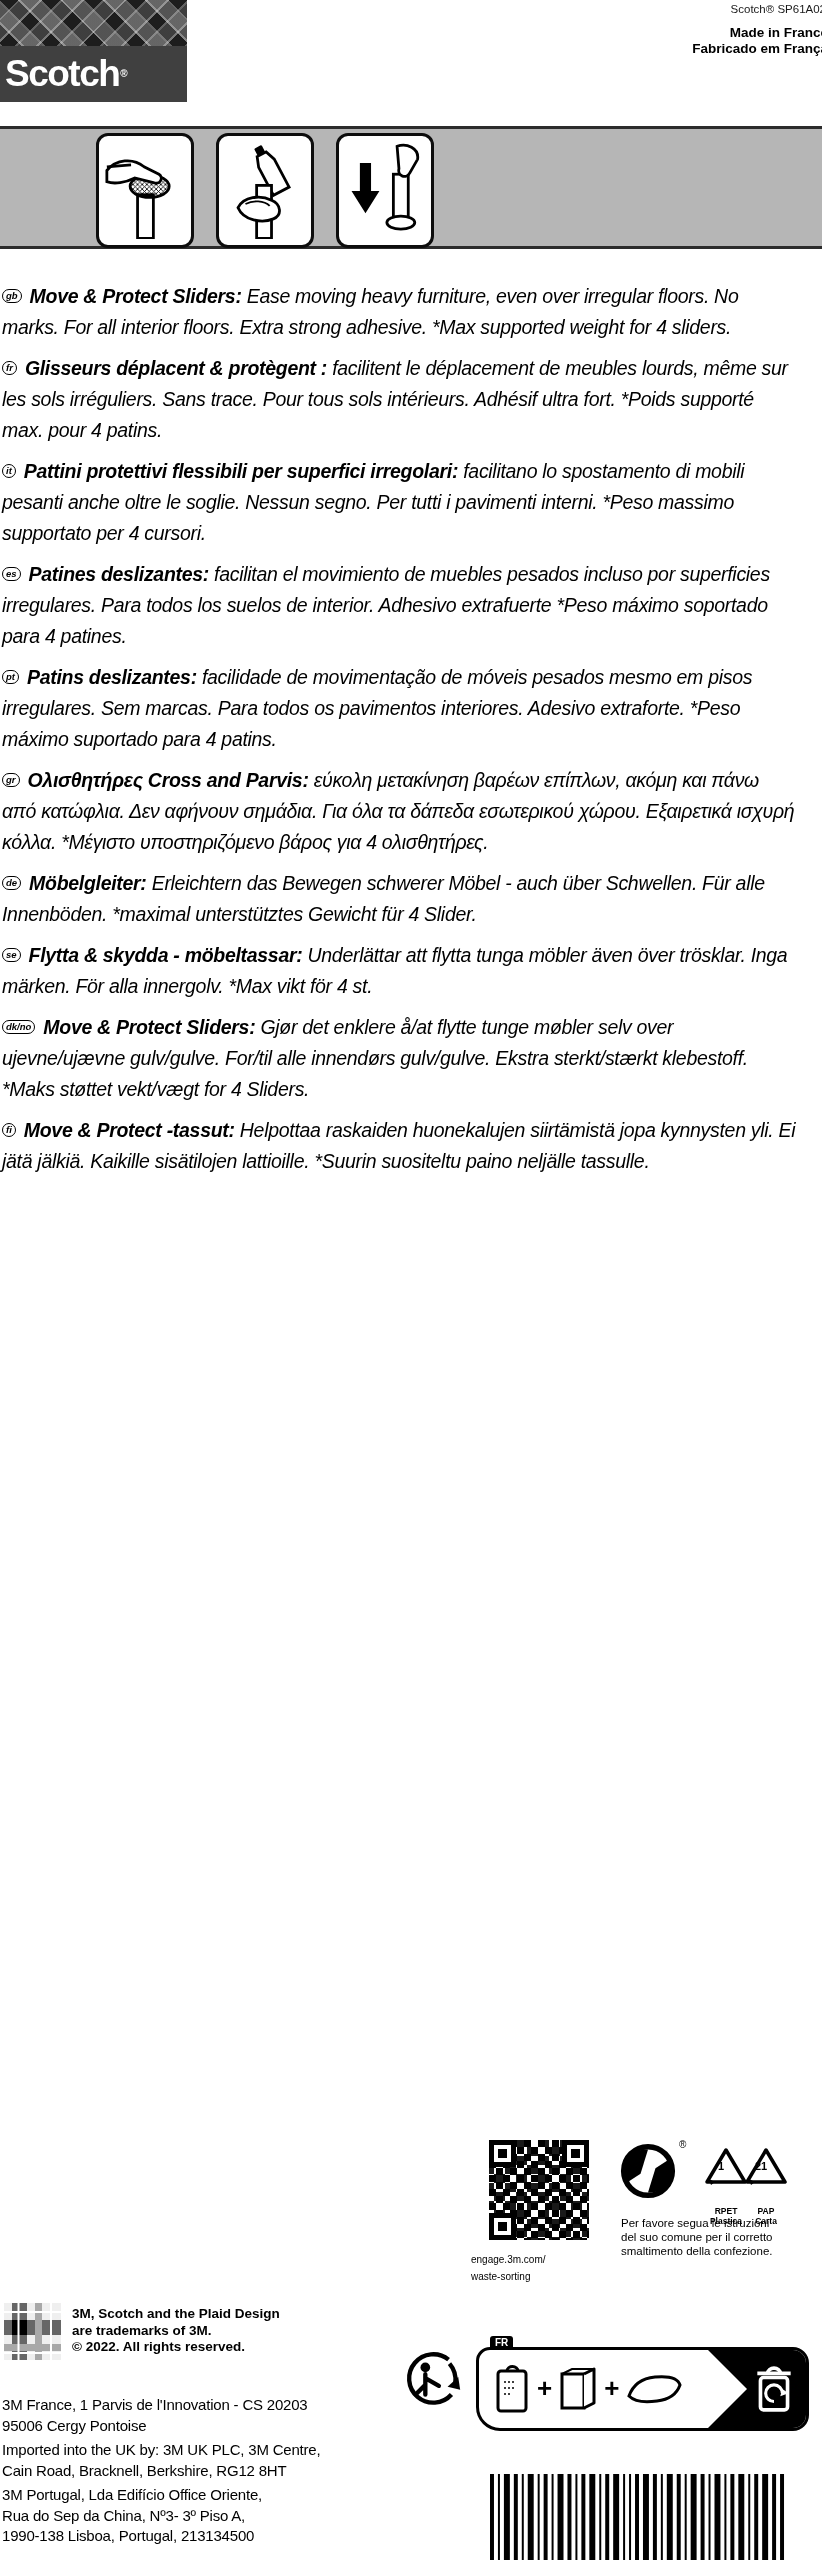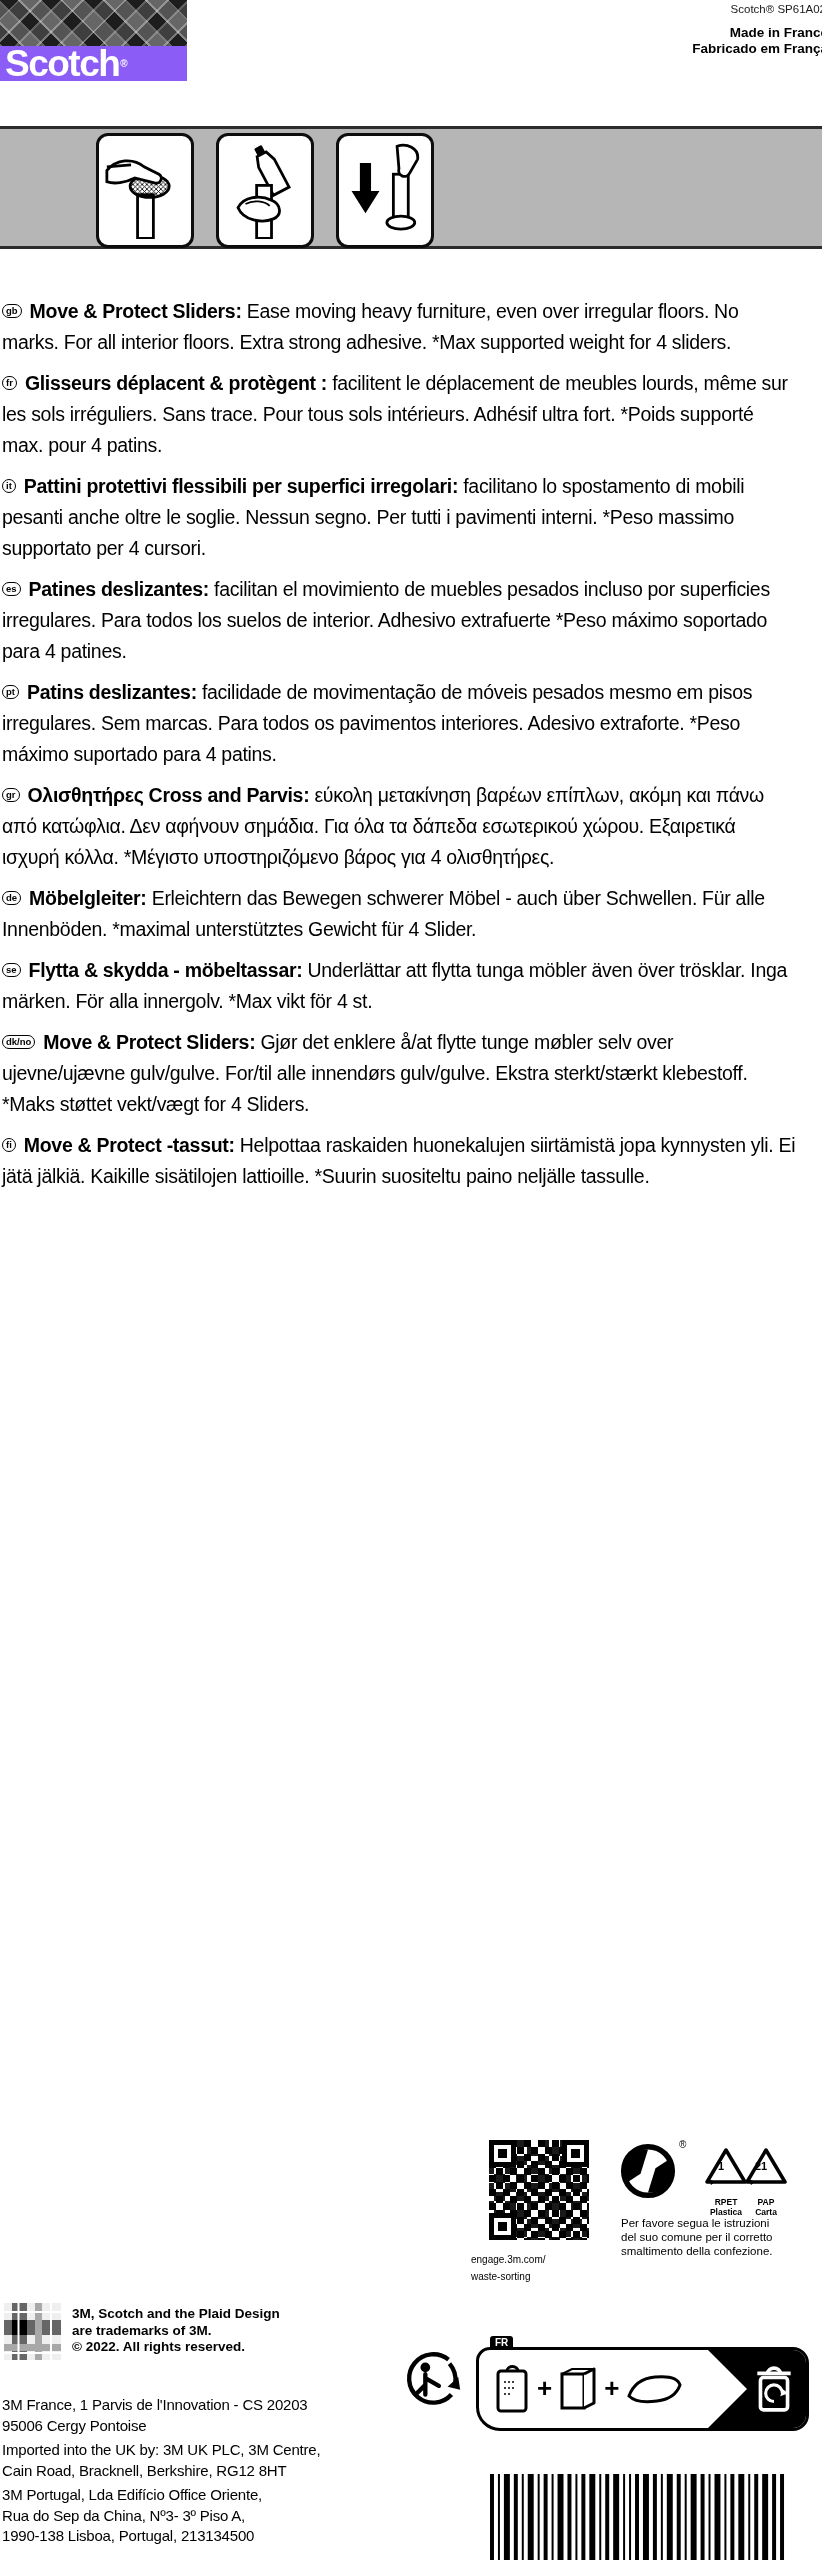--- a/index.html
+++ b/index.html
@@ -5,55 +5,55 @@
   html,body{margin:0;padding:0;background:#fff;}
   .sheet{position:relative;width:822px;height:2560px;background:#fff;overflow:hidden;
          font-family:"Liberation Sans",sans-serif;color:#000;}
   
   .logo{position:absolute;left:0;top:0;width:187px;height:91px;}
   .logo-plaid{height:46px;background:#1d1d1d;background-image:
       repeating-linear-gradient(45deg,rgba(255,255,255,.30) 0 2px,transparent 2px 15px),
       repeating-linear-gradient(-45deg,rgba(255,255,255,.30) 0 2px,transparent 2px 15px),
       repeating-linear-gradient(45deg,transparent 0 15px,rgba(150,150,150,.45) 15px 30px),
       repeating-linear-gradient(-45deg,transparent 0 15px,rgba(90,90,90,.55) 15px 30px);}
-  .logo-band{height:35px;background:#8b5cf6;color:#fff;display:flex;align-items:center;
+  .logo-band{height:56px;background:#404040;color:#fff;display:flex;align-items:center;
              padding-left:5px;font-weight:bold;font-size:37px;letter-spacing:-1.5px;}
   .logo-band sup{font-size:10px;margin-left:1px;line-height:0;vertical-align:18px;}
   .product-code{position:absolute;top:3px;right:-4px;font-size:11.5px;color:#1a1a1a;white-space:nowrap;}
   .made-in{position:absolute;top:25px;right:-6px;text-align:right;font-size:13.5px;
            font-weight:bold;line-height:15.5px;white-space:nowrap;}
   
   .band{position:absolute;left:0;top:126px;width:822px;height:117px;background:#b6b6b6;
         border-top:3px solid #2c2c2c;border-bottom:3px solid #2c2c2c;}
   .picto{position:absolute;top:4px;width:92px;height:109px;background:#fff;
          border:3px solid #0d0d0d;border-radius:12px;display:flex;align-items:center;justify-content:center;}
   .picto svg{width:80px;height:97px;}
   
-  .paras{position:absolute;left:2px;top:296px;width:796px;font-size:19.5px;line-height:31px;letter-spacing:-.3px;}
+  .paras{position:absolute;left:2px;top:281px;width:796px;font-size:19.5px;line-height:31px;letter-spacing:-.3px;font-style:italic;}
   .paras p{margin:0 0 10px 0;}
   .badge{display:inline-block;border:1.8px solid #000;border-radius:10px;font-size:9.5px;
          font-weight:bold;line-height:12px;padding:0 3px;vertical-align:4px;margin-right:8px;letter-spacing:0;}
   .pname{font-weight:bold;}
   
   .qr{position:absolute;left:489px;top:2140px;width:100px;height:100px;background:#fff;}
   .qr-noise{position:absolute;inset:0;background:
       conic-gradient(#000 0 25%,#fff 0 50%,#000 0 75%,#fff 0) 0 0/14px 14px;}
   .qr-noise2{position:absolute;inset:0;background:
       conic-gradient(#000 0 25%,#fff 0 50%,#000 0 75%,#fff 0) 5px 7px/22px 18px;mix-blend-mode:multiply;opacity:.9;}
   .qr .f{position:absolute;width:27px;height:27px;border:5px solid #000;background:#fff;box-sizing:border-box;}
   .qr .f div{width:9px;height:9px;background:#000;margin:4px;}
   .qr .f.tl{left:0;top:0}.qr .f.tr{right:0;top:0}.qr .f.bl{left:0;bottom:0}
   .qr-caption{position:absolute;left:471px;top:2252px;font-size:10px;line-height:16.5px;}
   .greendot{position:absolute;left:620px;top:2143px;width:56px;height:56px;}
   .gd-reg{position:absolute;left:679px;top:2139px;font-size:10px;}
   .tri{position:absolute;top:2146px;width:56px;text-align:center;}
   .tri.t1{left:698px}.tri.t2{left:738px}
   .tri svg{width:46px;height:40px;}
   .tri .num{position:absolute;top:14px;left:0;width:46px;text-align:center;font-size:11px;font-weight:bold;}
-  .tri .lbl{font-size:8.5px;font-weight:bold;line-height:9.5px;margin-top:8px;}
+  .tri .lbl{font-size:8.5px;font-weight:bold;line-height:9.5px;margin-top:17px;}
   .note{position:absolute;left:621px;top:2216px;font-size:11.5px;line-height:14px;white-space:nowrap;}
   
   .plaidmark{position:absolute;left:4px;top:2303px;width:57px;height:57px;}
   .tm{position:absolute;left:72px;top:2306px;font-size:13.5px;font-weight:bold;line-height:16.5px;}
   .addr{position:absolute;left:2px;top:2395px;font-size:15px;line-height:20.5px;letter-spacing:-.2px;}
   .addr .g{margin-bottom:4px;}
   .triman{position:absolute;left:404px;top:2350px;width:62px;height:60px;}
   .sortbox{position:absolute;left:476px;top:2336px;width:340px;height:102px;}
   .fr-tab{position:absolute;left:14px;top:0;background:#000;color:#fff;border-radius:3px;
           padding:1px 5px 2px;font-size:10px;font-weight:bold;z-index:2;}

